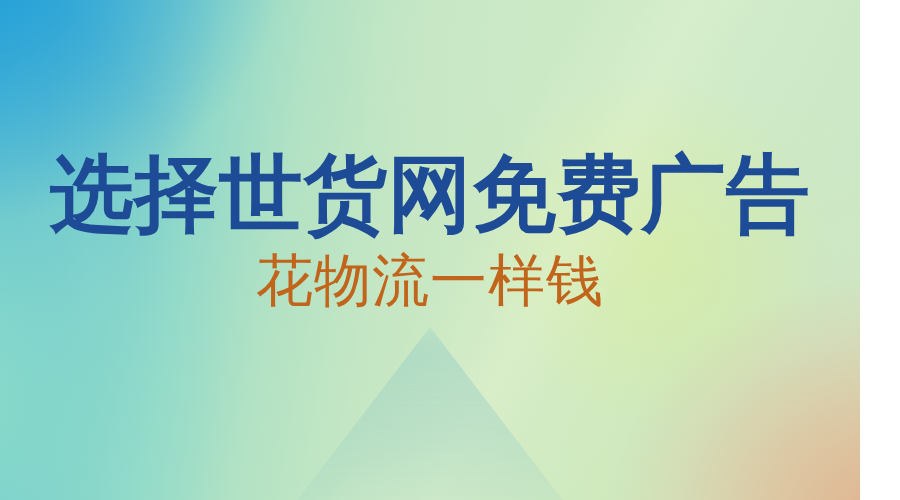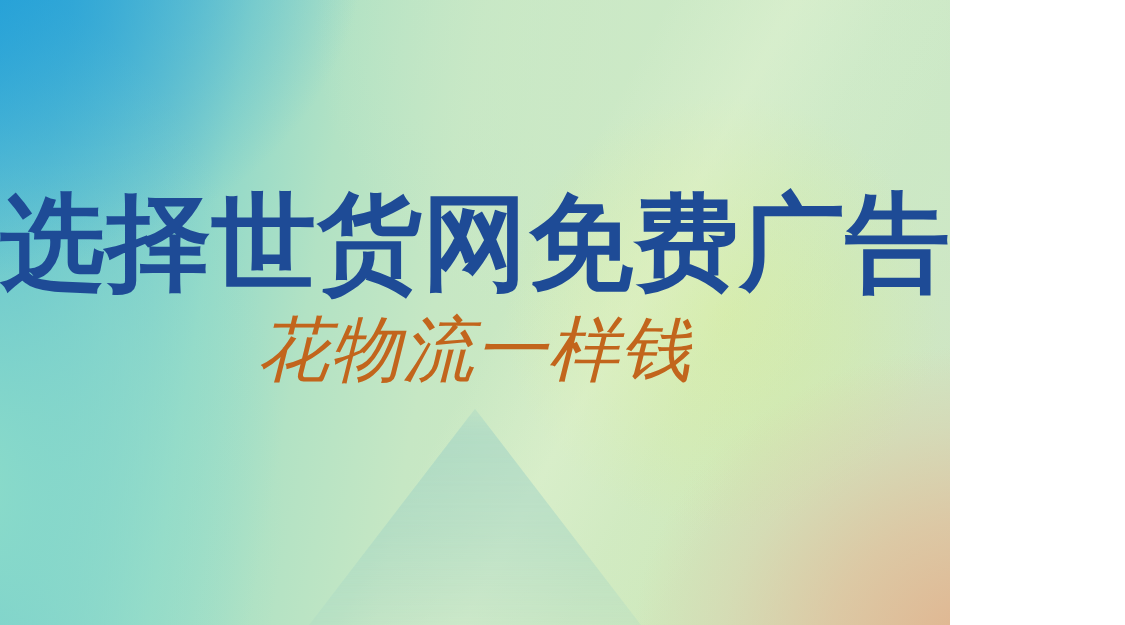--- a/index.html
+++ b/index.html
@@ -4,21 +4,21 @@
 <title>Banner</title>
 <style>
   html, body {
     margin: 0;
     padding: 0;
     background: #ffffff;
   }
 
   .banner {
     position: relative;
-    width: 760px;
+    width: 860px;
     height: 500px;
     overflow: hidden;
     font-family: "Liberation Sans", "DejaVu Sans", sans-serif;
     
     background-color: #e5e5e5;
   }
 
   
   .bg-layer {
     position: absolute;
@@ -131,21 +131,20 @@
     white-space: nowrap;
   }
 
   .subhead {
     position: absolute;
     top: 243px;
     left: 0;
     right: 0;
     text-align: center;
     color: #c2651c;
-    font-style: italic;
   }
 
   .subhead-line {
     display: block;
     font-size: 57px;
     line-height: 1.32;
     font-weight: 500;
     letter-spacing: 1px;
     white-space: nowrap;
   }

